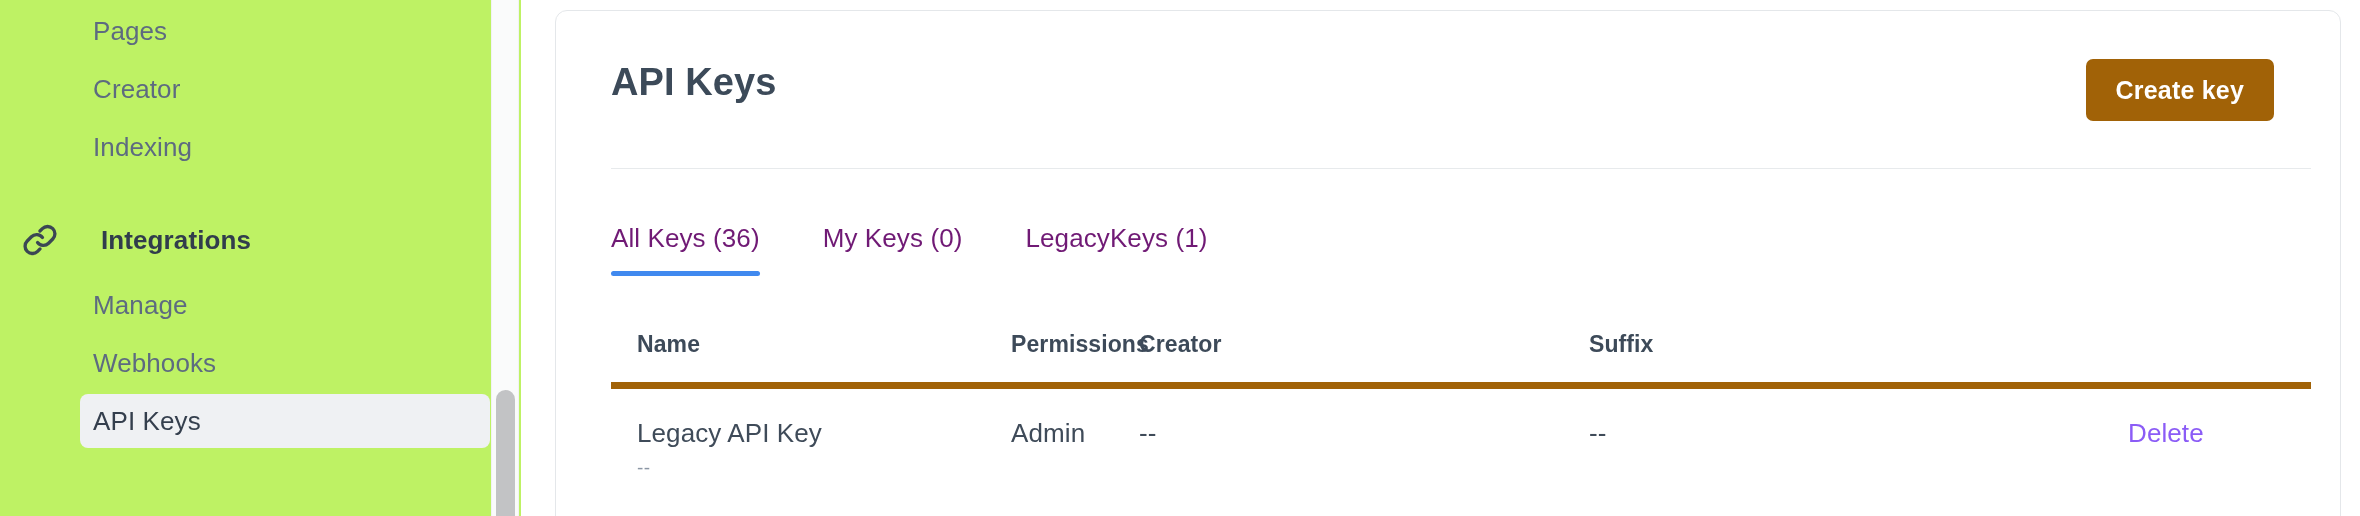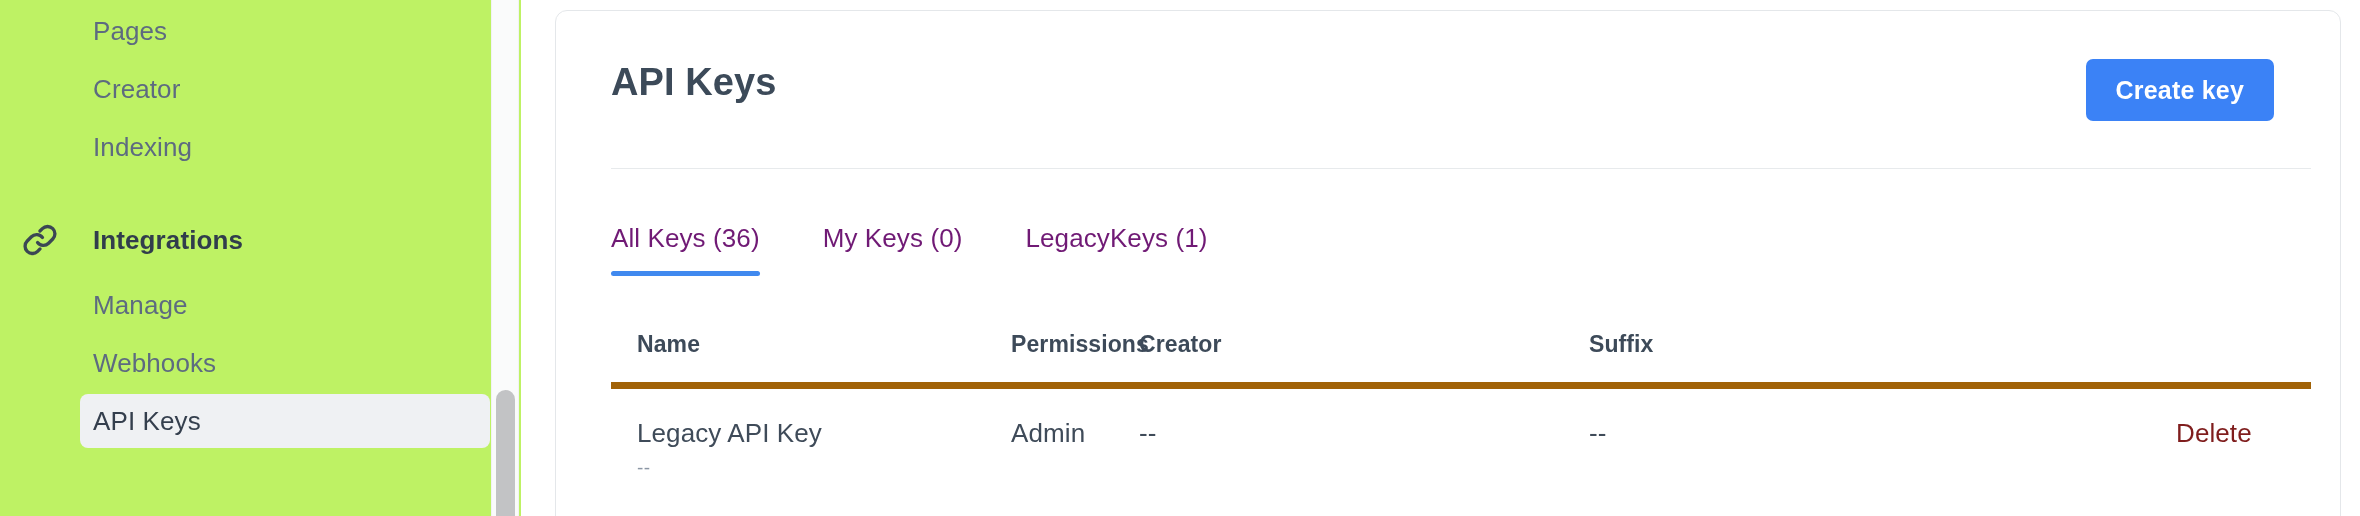--- a/index.html
+++ b/index.html
@@ -109,21 +109,21 @@
     font-weight: 700;
     color: #3c4a59;
     letter-spacing: 0.1px;
   }
   #create-key-btn {
     position: absolute;
     right: 66px;
     top: 48px;
     height: 62px;
     padding: 0 30px;
-    background: #3b82f6;
+    background: #a16207;
     color: #ffffff;
     border: none;
     border-radius: 7px;
     font-family: "Liberation Sans", sans-serif;
     font-size: 25px;
     font-weight: 700;
     letter-spacing: 0.2px;
     cursor: pointer;
     display: flex;
     align-items: center;
@@ -204,26 +204,25 @@
   .c-suff   { width: 420px; }
   .c-act    { flex: 1; text-align: left; padding-left: 119px; }
   #tbody-row { padding-top: 29px; }
   .name-sub {
     font-size: 19px;
     color: #8b96a4;
     margin-top: 8px;
     letter-spacing: 0.3px;
   }
   .delete-link {
-    color: #7f1d1d;
+    color: #8b5cf6;
     font-size: 26px;
     font-weight: 400;
     cursor: pointer;
     letter-spacing: 0.1px;
-    margin-left: 48px;
   }
 </style>
 </head>
 <body>
 
 <div id="app">
 
   <nav id="sidebar">
 
     <div class="nav-item" style="top:4px;">
@@ -231,21 +230,21 @@
     </div>
 
     <div class="nav-item" style="top:62px;">
       <span>Creator</span>
     </div>
 
     <div class="nav-item" style="top:120px;">
       <span>Indexing</span>
     </div>
 
-    <div class="nav-group" style="top:213px;">
+    <div class="nav-group" style="top:213px;gap:8px;">
       <span class="gicon">
         <svg width="42" height="42" viewBox="0 0 24 24" fill="none" stroke="#3b4754" stroke-width="1.9" stroke-linecap="round" stroke-linejoin="round">
           <path d="M10.6 13.4a4.2 4.2 0 0 0 6.3.45l2.4-2.4a4.2 4.2 0 1 0-5.94-5.94l-1.4 1.38"></path>
           <path d="M13.4 10.6a4.2 4.2 0 0 0-6.3-.45l-2.4 2.4a4.2 4.2 0 1 0 5.94 5.94l1.38-1.38"></path>
         </svg>
       </span>
       <span>Integrations</span>
     </div>
 
     <div class="nav-item" style="top:278px;">

